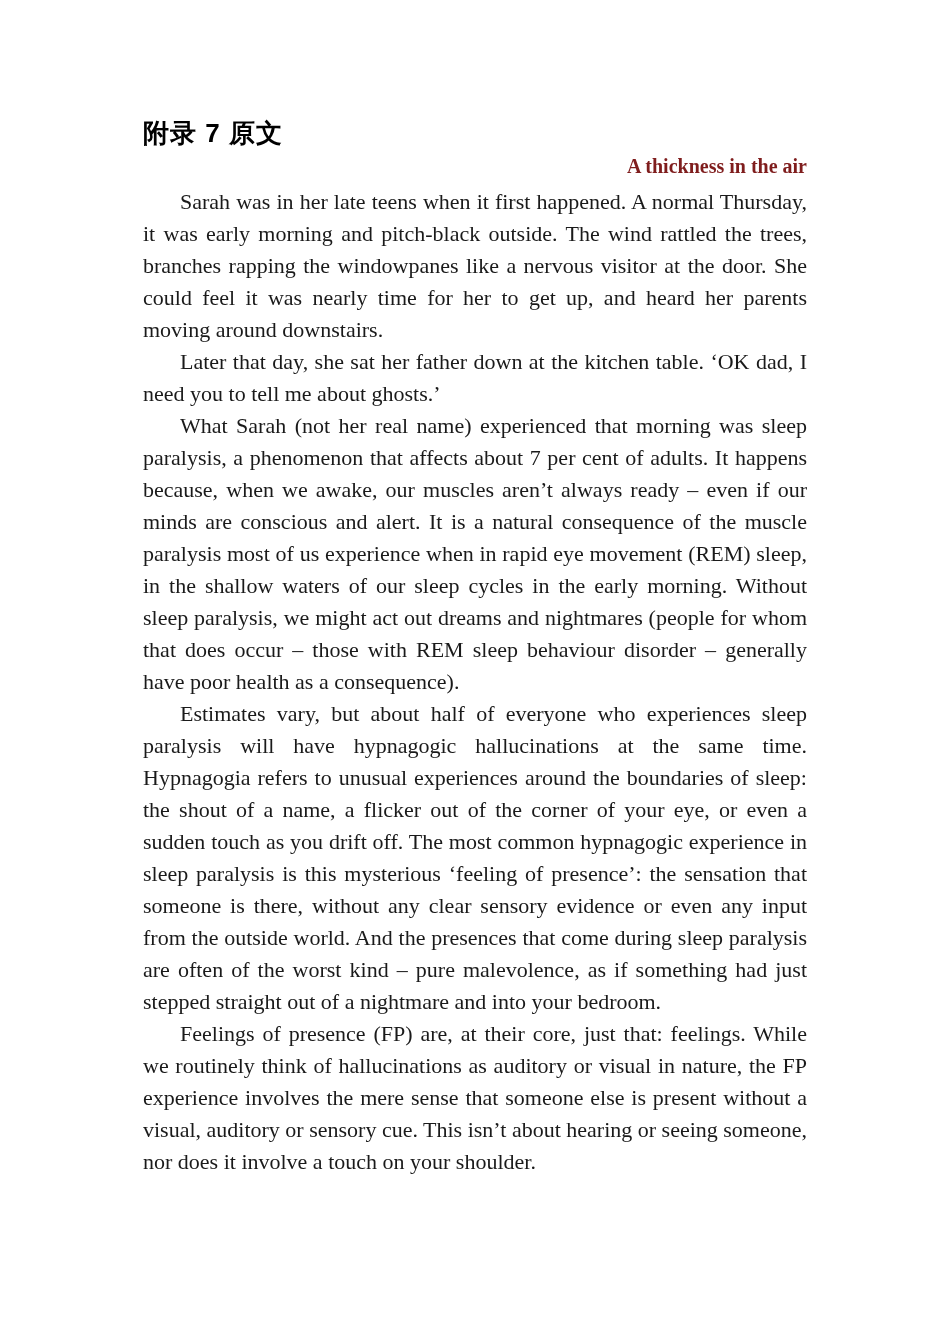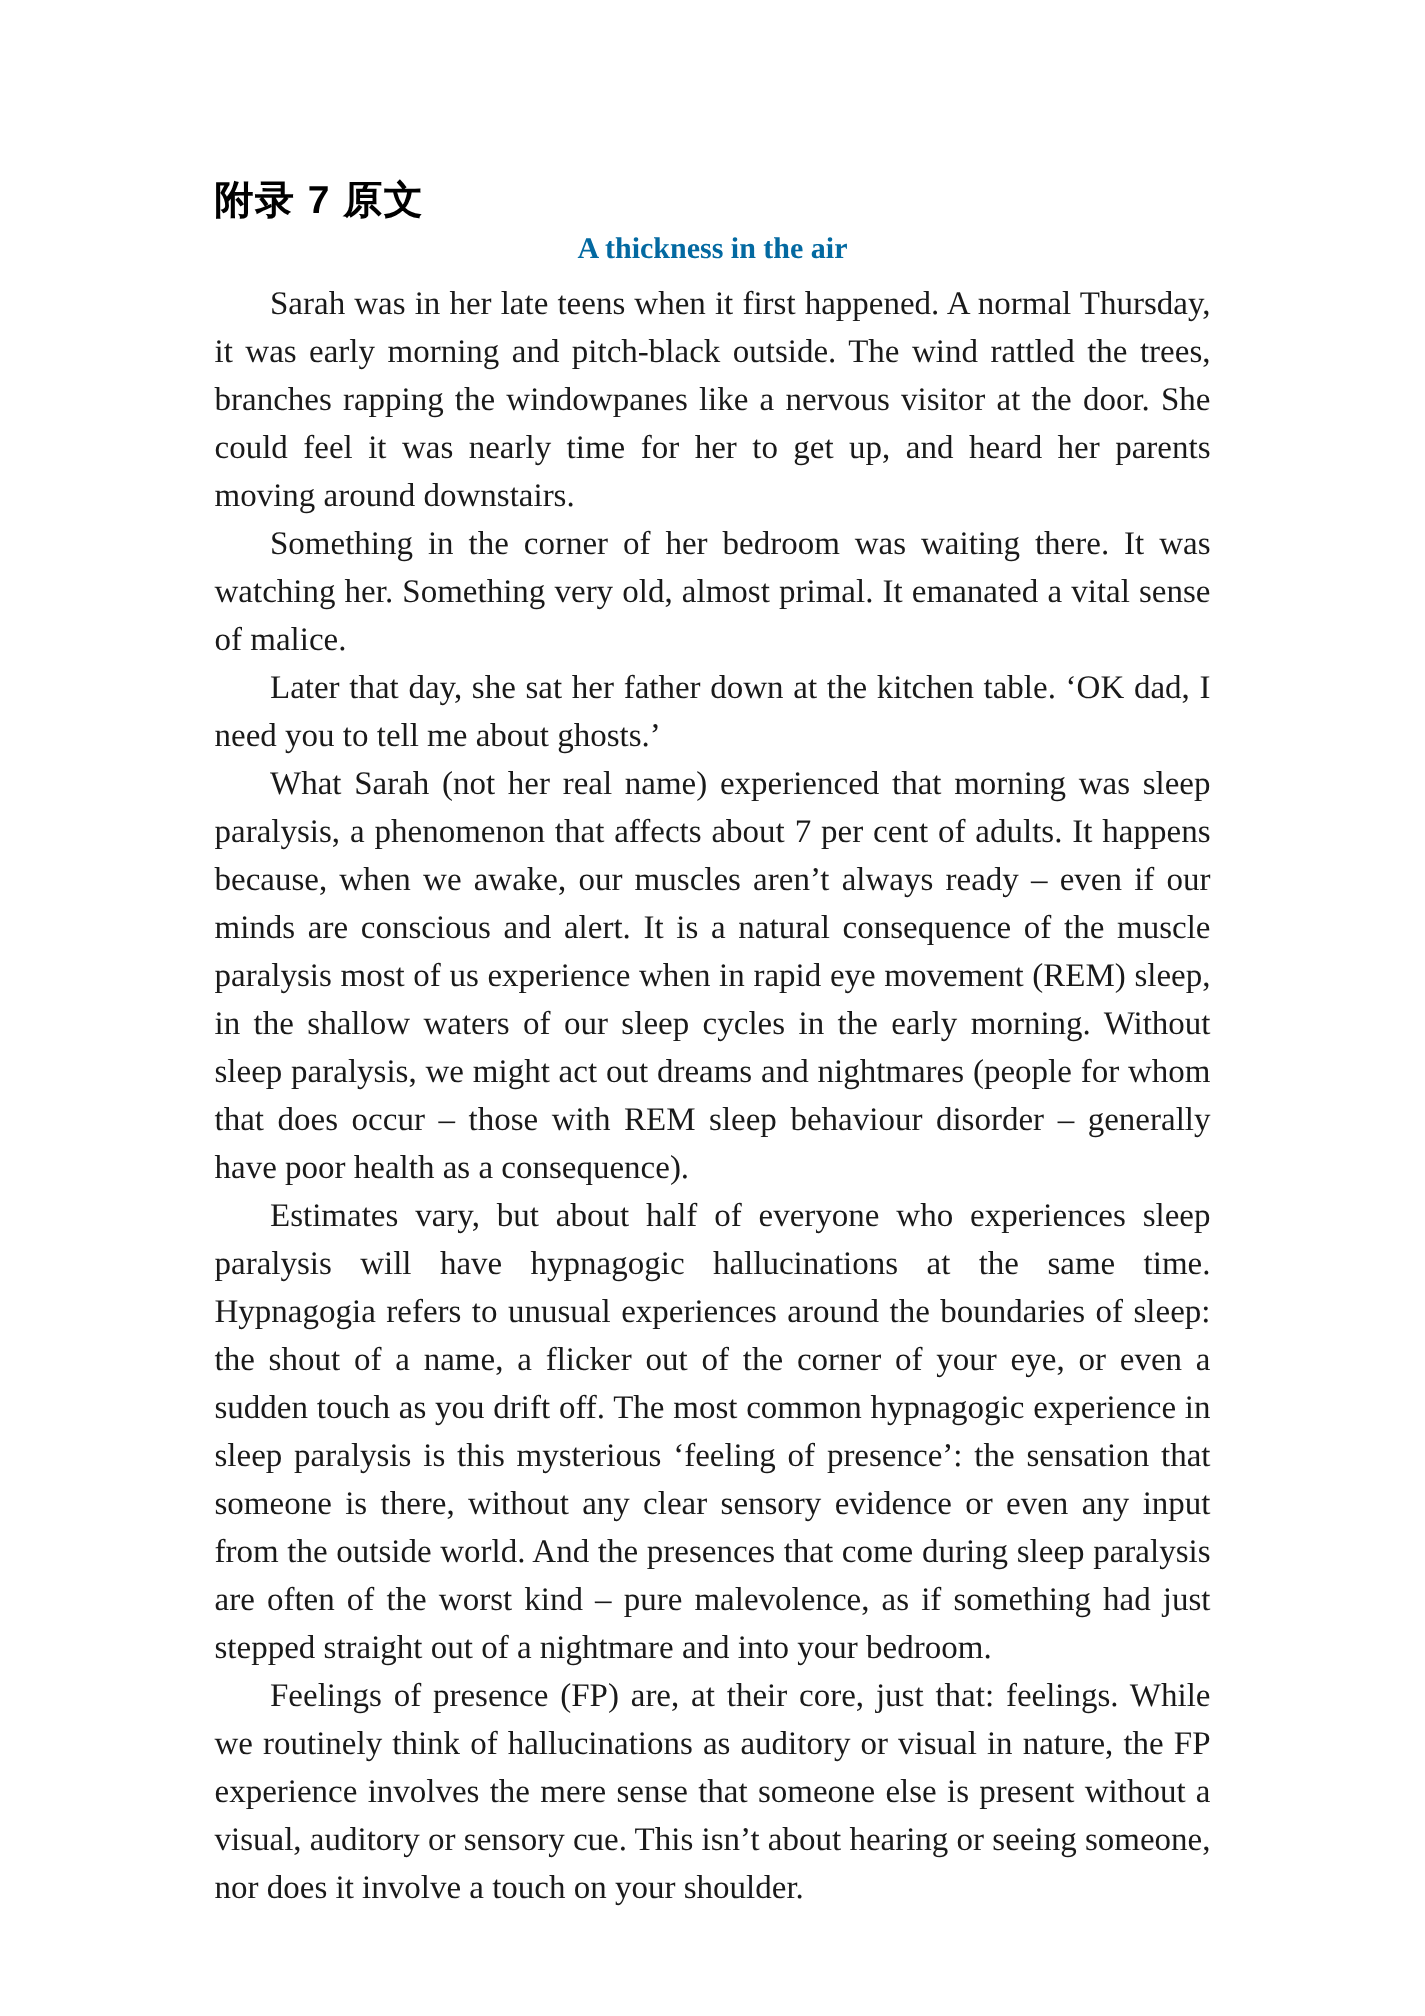--- a/index.html
+++ b/index.html
@@ -21,41 +21,40 @@
     line-height: 31px;
     margin: 0 0 2px 0;
     letter-spacing: 1px;
     color: #000000;
   }
   .article-title {
     font-family: "Liberation Serif", "DejaVu Serif", serif;
     font-size: 20px;
     font-weight: 700;
     line-height: 30px;
-    text-align: center;
+    text-align: right;
     margin: 0 0 5px 0;
-    color: #0369a1;
+    color: #7f1d1d;
   }
   .article-body p {
     font-size: 22px;
     line-height: 32px;
     text-align: justify;
     text-justify: inter-word;
     text-indent: 37px;
     margin: 0;
     color: #1a1a1a;
   }
 </style>
 </head>
 <body>
 
 <div class="page">
   <h1 class="appendix-heading">附录 7 原文</h1>
   <h2 class="article-title">A thickness in the air</h2>
   <div class="article-body">
     <p>Sarah was in her late teens when it first happened. A normal Thursday, it was early morning and pitch-black outside. The wind rattled the trees, branches rapping the windowpanes like a nervous visitor at the door. She could feel it was nearly time for her to get up, and heard her parents moving around downstairs.</p>
-    <p>Something in the corner of her bedroom was waiting there. It was watching her. Something very old, almost primal. It emanated a vital sense of malice.</p>
     <p>Later that day, she sat her father down at the kitchen table. ‘OK dad, I need you to tell me about ghosts.’</p>
     <p>What Sarah (not her real name) experienced that morning was sleep paralysis, a phenomenon that affects about 7 per cent of adults. It happens because, when we awake, our muscles aren’t always ready – even if our minds are conscious and alert. It is a natural consequence of the muscle paralysis most of us experience when in rapid eye movement (REM) sleep, in the shallow waters of our sleep cycles in the early morning. Without sleep paralysis, we might act out dreams and nightmares (people for whom that does occur – those with REM sleep behaviour disorder – generally have poor health as a consequence).</p>
     <p>Estimates vary, but about half of everyone who experiences sleep paralysis will have hypnagogic hallucinations at the same time. Hypnagogia refers to unusual experiences around the boundaries of sleep: the shout of a name, a flicker out of the corner of your eye, or even a sudden touch as you drift off. The most common hypnagogic experience in sleep paralysis is this mysterious ‘feeling of presence’: the sensation that someone is there, without any clear sensory evidence or even any input from the outside world. And the presences that come during sleep paralysis are often of the worst kind – pure malevolence, as if something had just stepped straight out of a nightmare and into your bedroom.</p>
     <p>Feelings of presence (FP) are, at their core, just that: feelings. While we routinely think of hallucinations as auditory or visual in nature, the FP experience involves the mere sense that someone else is present without a visual, auditory or sensory cue. This isn’t about hearing or seeing someone, nor does it involve a touch on your shoulder.</p>
   </div>
 </div>
 
 </body></html>

